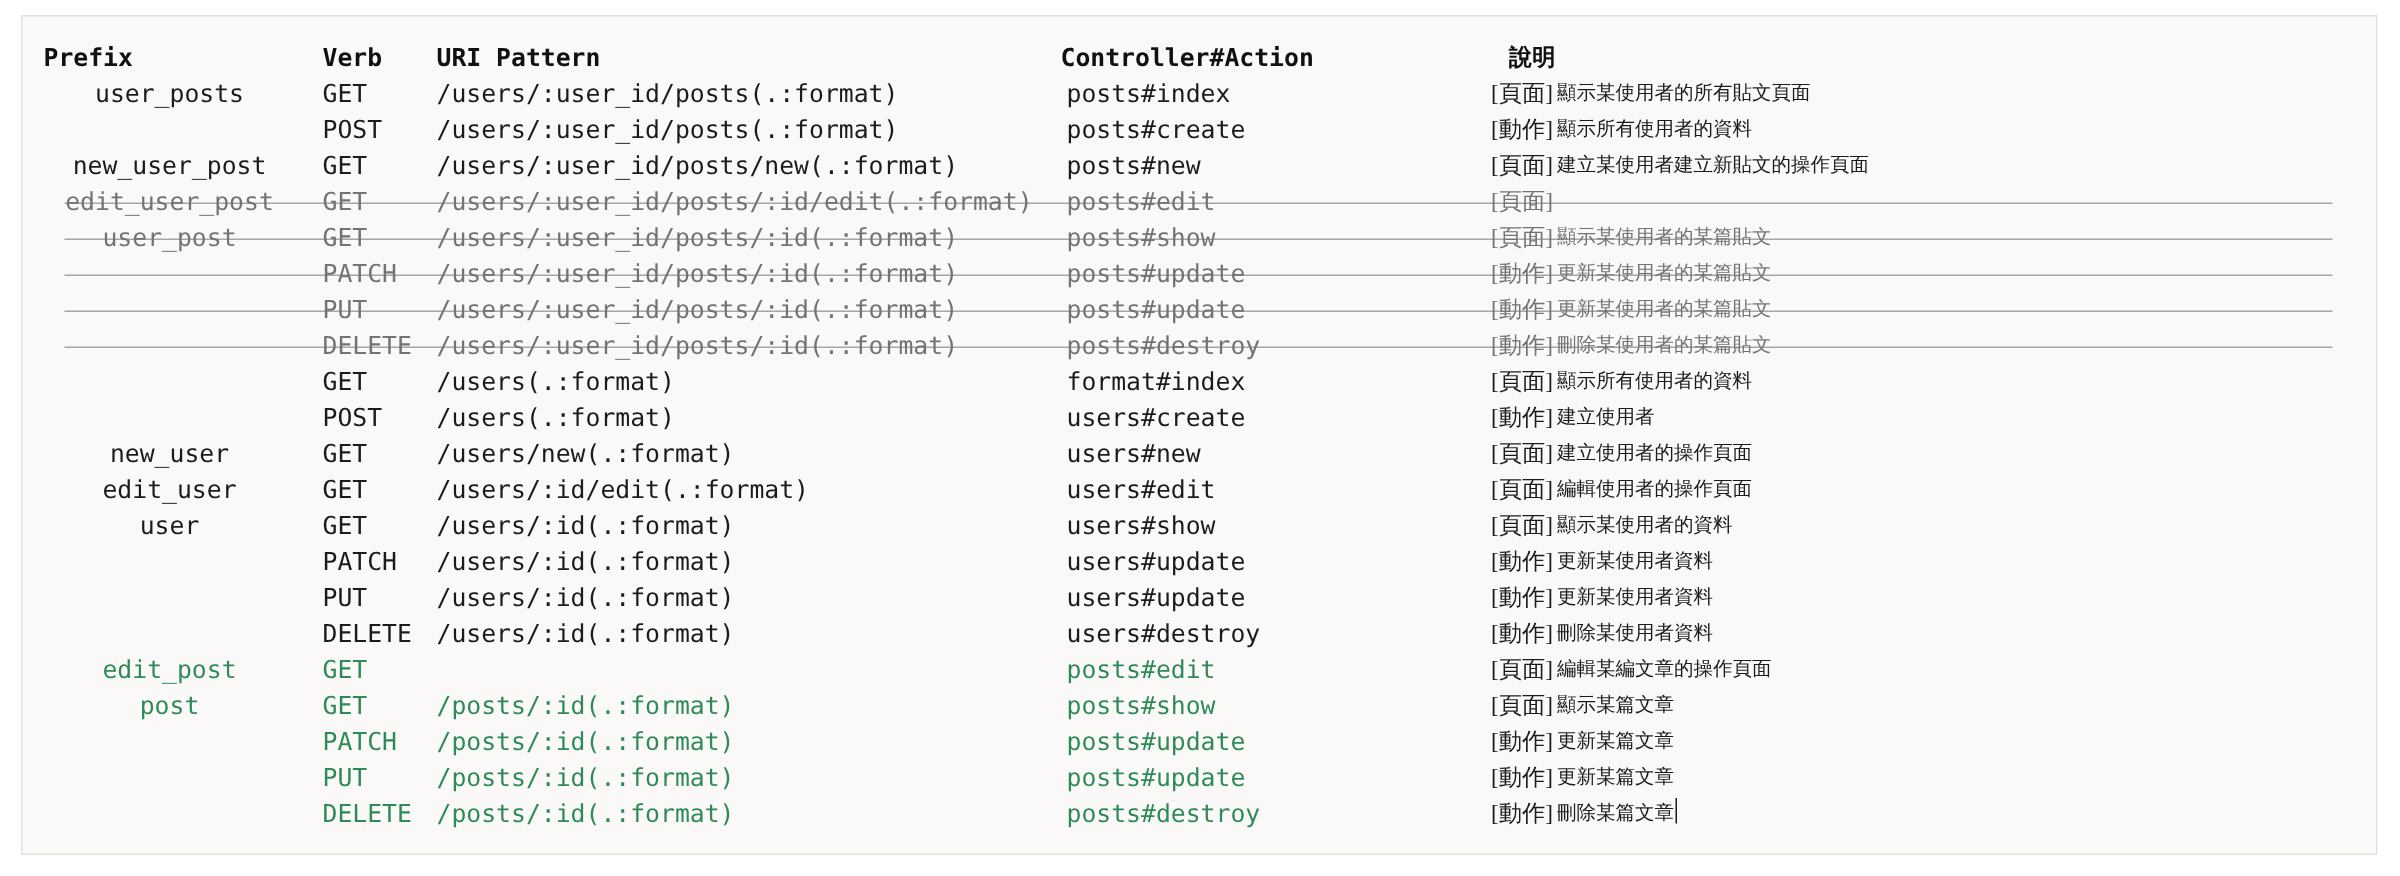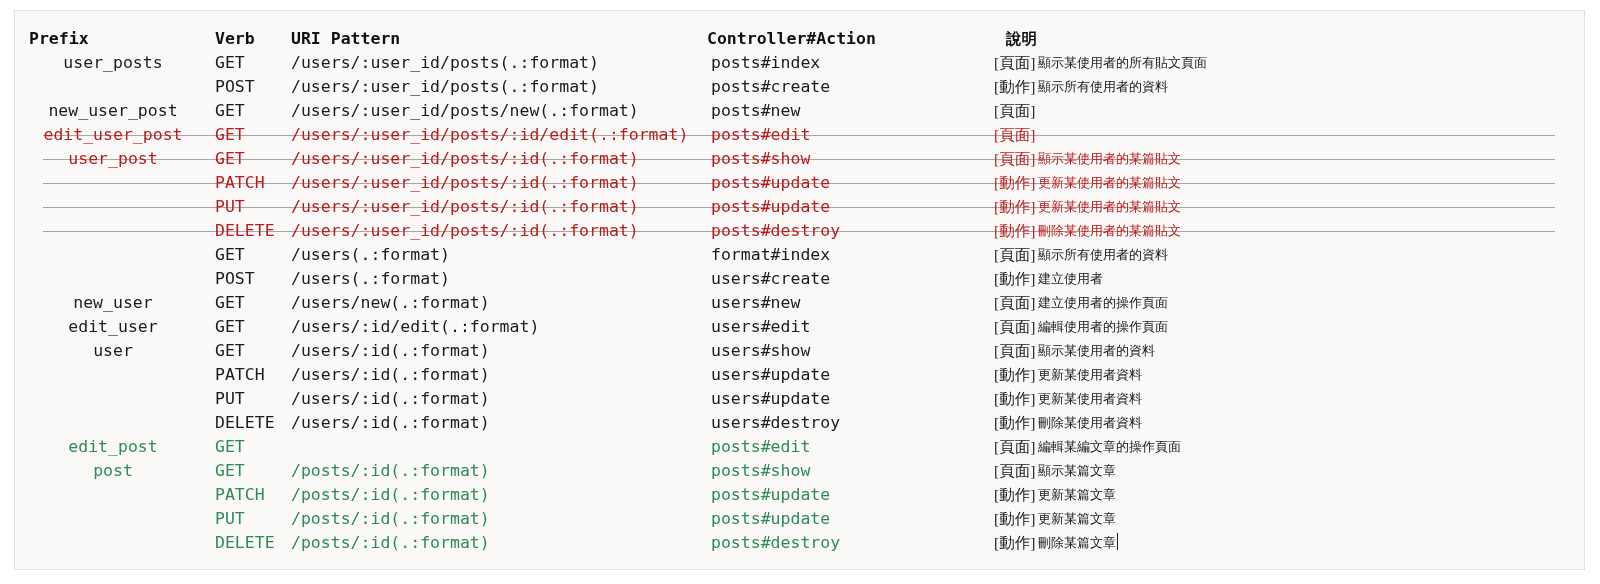--- a/index.html
+++ b/index.html
@@ -88,21 +88,21 @@
     font-weight: bold;
     color: #111111;
   }
   .row.header .c-prefix {
     text-align: left;
   }
   .row.header .c-ctrl { left: 678px; }
   .row.header .c-kind { left: 953px; font-weight: bold; }
 
   
-  .row.dim .cell { color: #b91c1c; }
+  .row.dim .cell { color: #737373; }
   .row.green .c-prefix,
   .row.green .c-verb,
   .row.green .c-uri,
   .row.green .c-ctrl { color: #2e8b57; }
 
   .strike-line {
     position: absolute;
     left: 14px;
     right: 14px;
     top: 12px;
@@ -130,21 +130,21 @@
       <span class="cell c-prefix">Prefix</span>
       <span class="cell c-verb">Verb</span>
       <span class="cell c-uri">URI Pattern</span>
       <span class="cell c-ctrl">Controller#Action</span>
       <span class="cell c-kind">說明</span>
     </div>
 
     <div id="rows-host">
         <div class="row"><span class="cell c-prefix">user_posts</span><span class="cell c-verb">GET</span><span class="cell c-uri">/users/:user_id/posts(.:format)</span><span class="cell c-ctrl">posts#index</span><span class="cell c-kind">[頁面]</span><span class="cell c-desc">顯示某使用者的所有貼文頁面</span></div>
         <div class="row"><span class="cell c-prefix"></span><span class="cell c-verb">POST</span><span class="cell c-uri">/users/:user_id/posts(.:format)</span><span class="cell c-ctrl">posts#create</span><span class="cell c-kind">[動作]</span><span class="cell c-desc">顯示所有使用者的資料</span></div>
-        <div class="row"><span class="cell c-prefix">new_user_post</span><span class="cell c-verb">GET</span><span class="cell c-uri">/users/:user_id/posts/new(.:format)</span><span class="cell c-ctrl">posts#new</span><span class="cell c-kind">[頁面]</span></div>
+        <div class="row"><span class="cell c-prefix">new_user_post</span><span class="cell c-verb">GET</span><span class="cell c-uri">/users/:user_id/posts/new(.:format)</span><span class="cell c-ctrl">posts#new</span><span class="cell c-kind">[頁面]</span><span class="cell c-desc">建立某使用者建立新貼文的操作頁面</span></div>
         <div class="row dim"><div class="strike-line"></div><span class="cell c-prefix">edit_user_post</span><span class="cell c-verb">GET</span><span class="cell c-uri">/users/:user_id/posts/:id/edit(.:format)</span><span class="cell c-ctrl">posts#edit</span><span class="cell c-kind">[頁面]</span></div>
         <div class="row dim"><div class="strike-line"></div><span class="cell c-prefix">user_post</span><span class="cell c-verb">GET</span><span class="cell c-uri">/users/:user_id/posts/:id(.:format)</span><span class="cell c-ctrl">posts#show</span><span class="cell c-kind">[頁面]</span><span class="cell c-desc">顯示某使用者的某篇貼文</span></div>
         <div class="row dim"><div class="strike-line"></div><span class="cell c-prefix"></span><span class="cell c-verb">PATCH</span><span class="cell c-uri">/users/:user_id/posts/:id(.:format)</span><span class="cell c-ctrl">posts#update</span><span class="cell c-kind">[動作]</span><span class="cell c-desc">更新某使用者的某篇貼文</span></div>
         <div class="row dim"><div class="strike-line"></div><span class="cell c-prefix"></span><span class="cell c-verb">PUT</span><span class="cell c-uri">/users/:user_id/posts/:id(.:format)</span><span class="cell c-ctrl">posts#update</span><span class="cell c-kind">[動作]</span><span class="cell c-desc">更新某使用者的某篇貼文</span></div>
         <div class="row dim"><div class="strike-line"></div><span class="cell c-prefix"></span><span class="cell c-verb">DELETE</span><span class="cell c-uri">/users/:user_id/posts/:id(.:format)</span><span class="cell c-ctrl">posts#destroy</span><span class="cell c-kind">[動作]</span><span class="cell c-desc">刪除某使用者的某篇貼文</span></div>
         <div class="row"><span class="cell c-verb">GET</span><span class="cell c-uri">/users(.:format)</span><span class="cell c-ctrl">format#index</span><span class="cell c-kind">[頁面]</span><span class="cell c-desc">顯示所有使用者的資料</span></div>
         <div class="row"><span class="cell c-prefix"></span><span class="cell c-verb">POST</span><span class="cell c-uri">/users(.:format)</span><span class="cell c-ctrl">users#create</span><span class="cell c-kind">[動作]</span><span class="cell c-desc">建立使用者</span></div>
         <div class="row"><span class="cell c-prefix">new_user</span><span class="cell c-verb">GET</span><span class="cell c-uri">/users/new(.:format)</span><span class="cell c-ctrl">users#new</span><span class="cell c-kind">[頁面]</span><span class="cell c-desc">建立使用者的操作頁面</span></div>
         <div class="row"><span class="cell c-prefix">edit_user</span><span class="cell c-verb">GET</span><span class="cell c-uri">/users/:id/edit(.:format)</span><span class="cell c-ctrl">users#edit</span><span class="cell c-kind">[頁面]</span><span class="cell c-desc">編輯使用者的操作頁面</span></div>
         <div class="row"><span class="cell c-prefix">user</span><span class="cell c-verb">GET</span><span class="cell c-uri">/users/:id(.:format)</span><span class="cell c-ctrl">users#show</span><span class="cell c-kind">[頁面]</span><span class="cell c-desc">顯示某使用者的資料</span></div>

